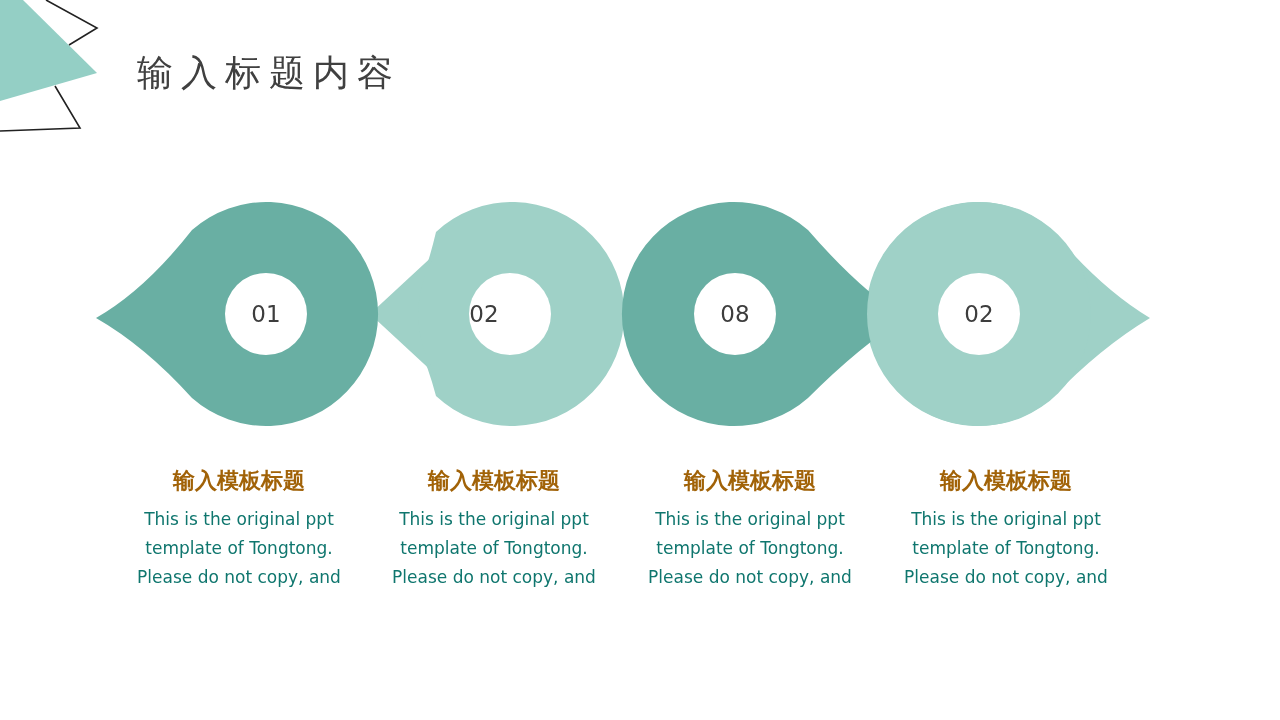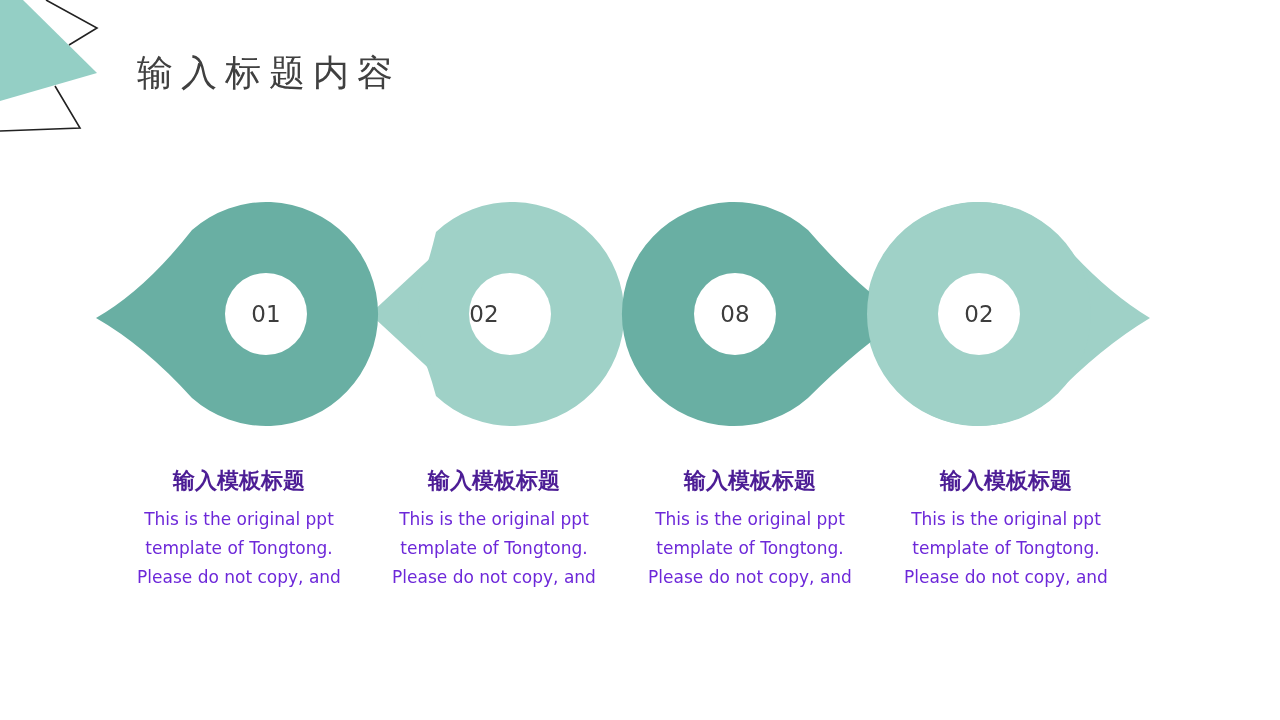--- a/index.html
+++ b/index.html
@@ -20,24 +20,24 @@
     position: absolute; width: 82px; height: 40px; margin-left: -41px; margin-top: -20px;
     text-align: center; line-height: 40px; font-size: 23px; color: #3d3d3d;
     font-family: "DejaVu Sans", sans-serif;
   }
   .col {
     position: absolute; top: 462px; width: 250px; margin-left: -125px;
     text-align: center; color: #3d3d3d;
   }
   .col .head {
     font-size: 22px; font-weight: bold; line-height: 38px; height: 38px;
-    color: #4c1d95; letter-spacing: 0px;
+    color: #a16207; letter-spacing: 0px;
   }
   .col .body {
-    font-size: 17px; line-height: 29px; color: #6d28d9;
+    font-size: 17px; line-height: 29px; color: #0f766e;
     font-family: "DejaVu Sans", sans-serif;
     margin-top: 5px;
   }
   .col .body div { white-space: nowrap; }
 </style>
 </head>
 <body>
 
 <svg class="corner" width="110" height="140" viewBox="0 0 110 140">
   <polygon points="0,0 23,0 97,73 0,101" fill="#94cfc5"></polygon>

